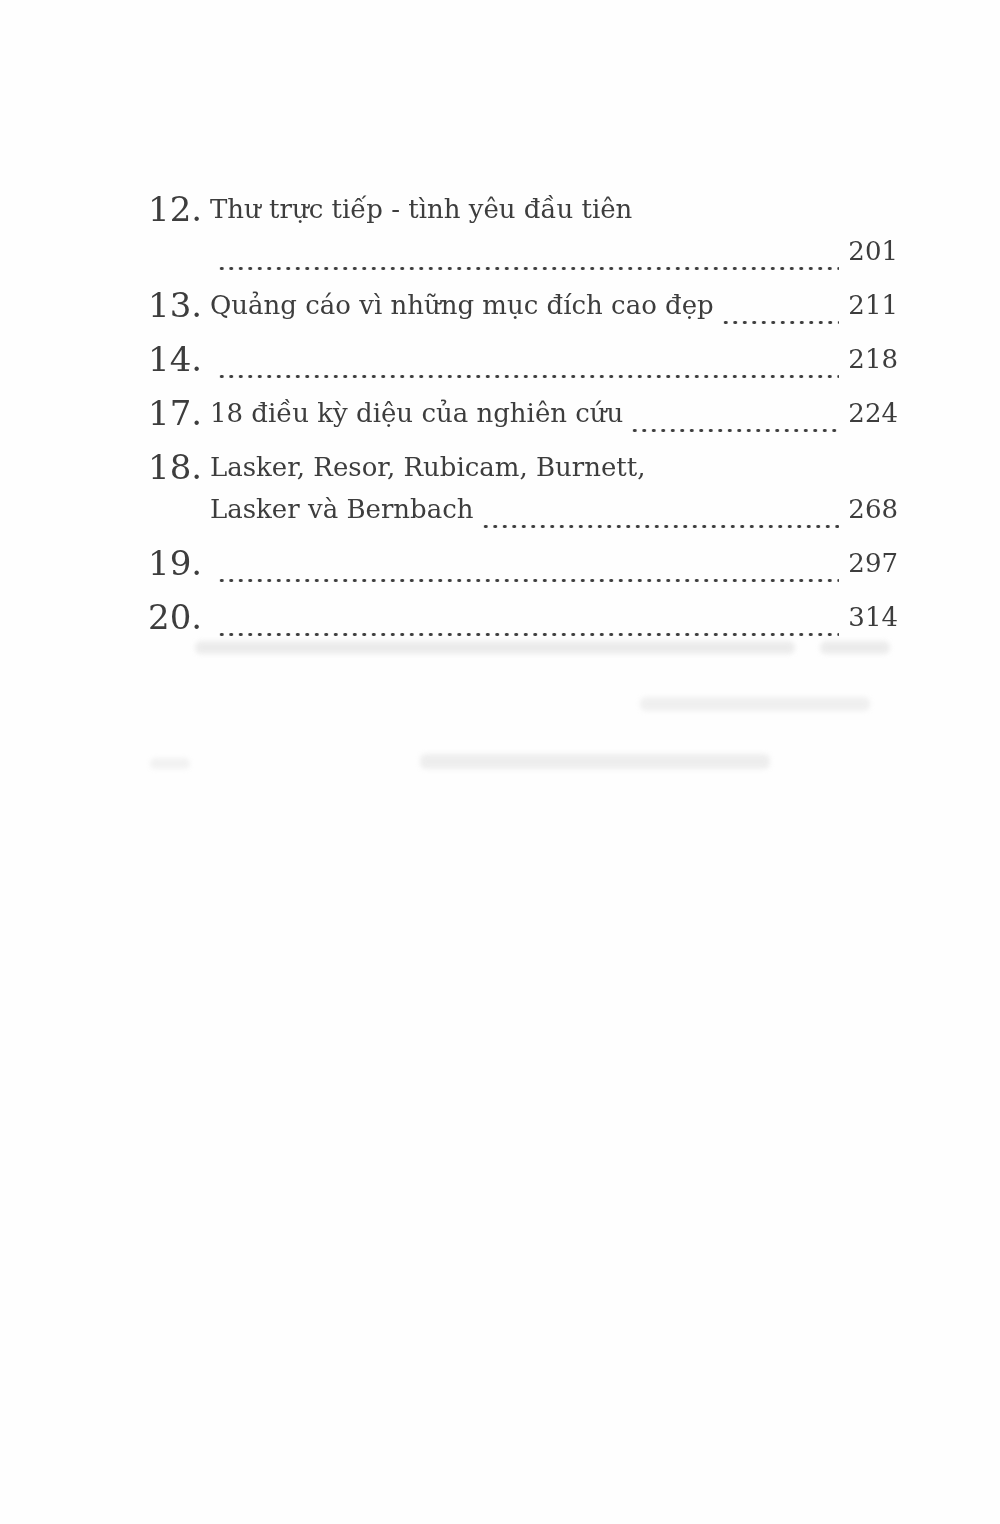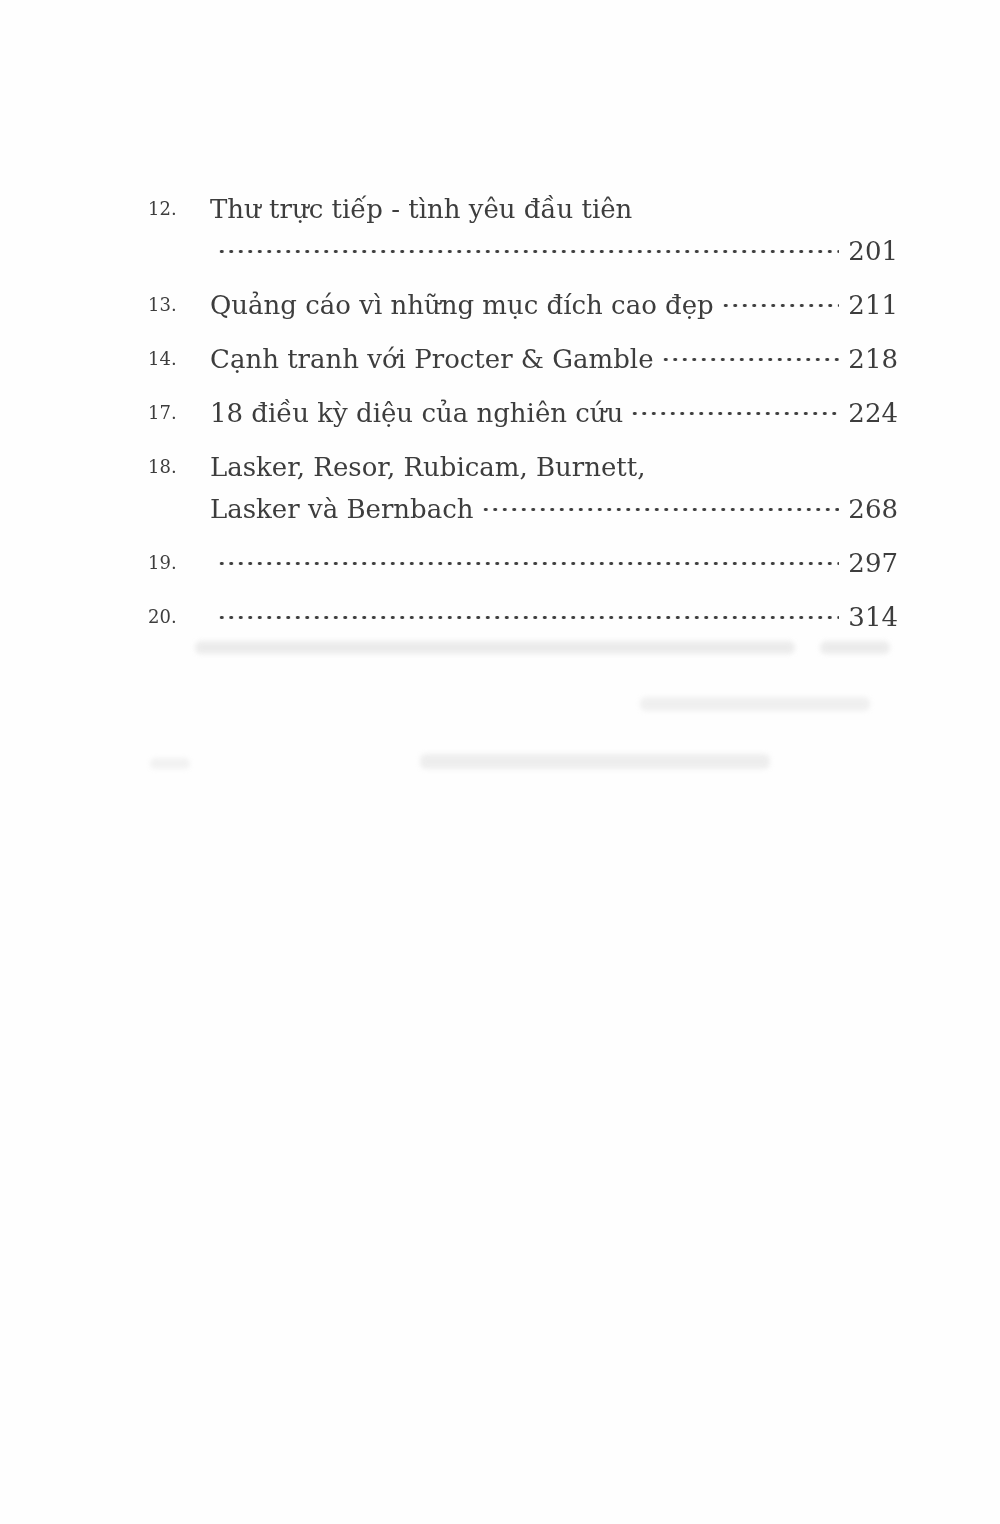--- a/index.html
+++ b/index.html
@@ -26,30 +26,30 @@
     width: 750px;
     color: #3d3d3d;
   }
   .entry {
     display: flex;
     margin-bottom: 12px;
   }
   .num {
     flex: none;
     width: 62px;
-    font-size: 18px;
+    font-size: 34px;
     line-height: 42px;
   }
   .body {
     flex: 1 1 auto;
     min-width: 0;
   }
   .line {
     display: flex;
-    align-items: center;
+    align-items: flex-end;
     font-size: 26px;
     line-height: 42px;
   }
   .title {
     white-space: nowrap;
   }
   .leader {
     flex: 1 1 auto;
     height: 7px;
     margin: 0 9px 0 7px;
@@ -103,21 +103,20 @@
           <span class="leader"></span>
           <span class="pagenum">211</span>
         </div>
       </div>
     </div>
 
     <div class="entry">
       <span class="num">14.</span>
       <div class="body">
         <div class="line">
-          <span class="title">Cạnh tranh với Procter &amp; Gamble</span>
           <span class="leader"></span>
           <span class="pagenum">218</span>
         </div>
       </div>
     </div>
 
     <div class="entry">
       <span class="num">17.</span>
       <div class="body">
         <div class="line">

